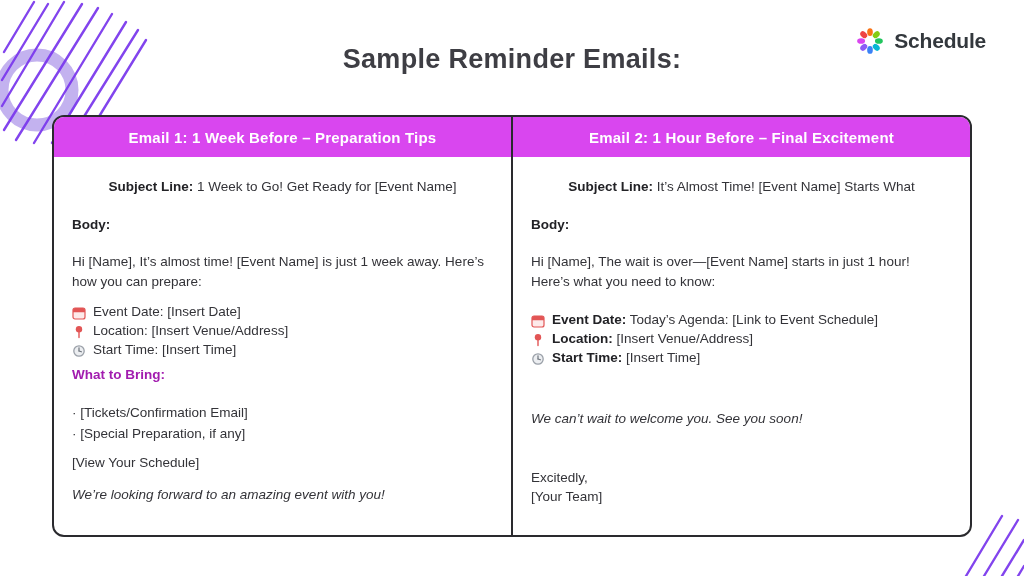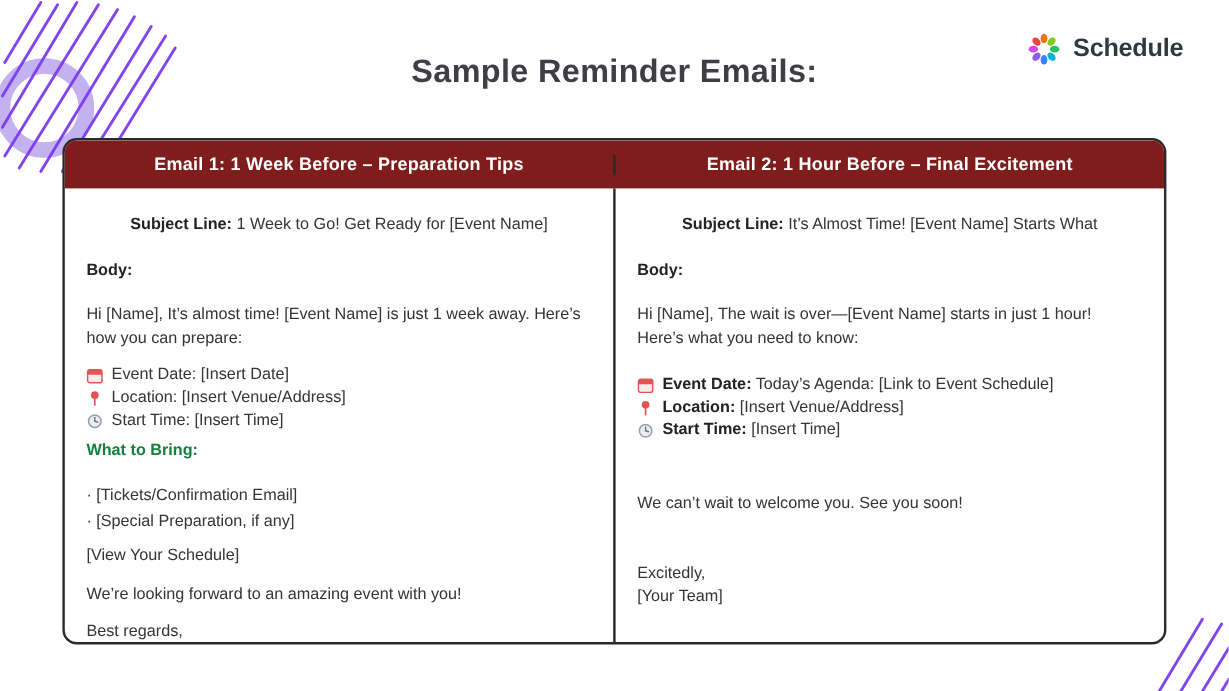--- a/index.html
+++ b/index.html
@@ -18,21 +18,21 @@
     font-size:27px;font-weight:700;color:#3e3e44;letter-spacing:.3px;
   }
   .logo{position:absolute;top:24px;right:38px;display:flex;align-items:center;gap:7px;}
   .logo-text{font-size:21px;font-weight:700;color:#33383d;letter-spacing:-.2px;}
 
   .email-table{
     position:absolute;left:52px;top:115px;width:916px;height:418px;
     border:2px solid #2a2a2e;border-radius:12px;overflow:hidden;
     background:#fff;display:flex;flex-direction:column;
   }
-  .thead{display:flex;flex:0 0 40px;background:#7f1d1d;align-items:center;}
+  .thead{display:flex;flex:0 0 40px;background:#d946ef;}
   .th{
     flex:1;display:flex;align-items:center;justify-content:center;
     color:#ffffff;font-weight:700;font-size:15px;letter-spacing:.2px;
   }
   .th.first{border-right:2px solid #2a2a2e;}
   .tbody{display:flex;flex:1;min-height:0;}
   .cell{
     flex:1;padding:18px 18px 12px 18px;font-size:13.5px;line-height:1.5;
     color:#333338;
   }
@@ -40,24 +40,24 @@
   .b{font-weight:700;color:#222226;}
   .subject{margin:2px 0 18px;text-align:center;}
   .body-label{font-weight:700;color:#222226;margin:0 0 16px;}
   .intro{margin:0 0 12px;max-width:430px;}
   .c2 .intro{margin-bottom:20px;}
   .details{display:flex;flex-direction:column;gap:2px;margin:0 0 6px;}
   .c2 .details{margin:0;text-align:center;}
   .drow{display:flex;align-items:flex-start;gap:7px;line-height:1.25;}
   .drow .ic{flex:0 0 auto;margin-top:2px;}
   .c2 .lbl{font-weight:700;color:#222226;}
-  .bring-label{font-weight:700;color:#15803d;margin:0 0 18px;}
+  .bring-label{font-weight:700;color:#a21caf;margin:0 0 18px;}
   .bring-items{margin:0 0 8px;line-height:1.55;}
   .link-line{margin:0 0 12px;}
-  .closing{margin:0 0 12px;}
+  .closing{margin:0 0 12px;font-style:italic;}
   .c2 .closing{margin:42px 0 0;}
   .signoff{margin:0;line-height:1.4;}
   .c2 .signoff{margin-top:40px;}
 </style>
 </head>
 <body>
 
 <svg class="deco deco-tl" width="170" height="148" viewBox="0 0 170 148">
   <circle cx="37" cy="90" r="35" fill="none" stroke="#b9a5ec" stroke-width="13" opacity="0.85"></circle>
   <g stroke="#7c3aed" stroke-width="2.4" stroke-linecap="round" opacity="0.95">
@@ -138,21 +138,20 @@
         </div>
       </div>
 
       <p class="bring-label">What to Bring:</p>
       <div class="bring-items">
         <div>· [Tickets/Confirmation Email]</div>
         <div>· [Special Preparation, if any]</div>
       </div>
       <p class="link-line">[View Your Schedule]</p>
       <p class="closing">We’re looking forward to an amazing event with you!</p>
-      <p class="signoff"><span>Best regards,</span><br></p>
     </div>
 
     <div class="cell c2">
       <p class="subject"><span class="b">Subject Line:</span><span> It’s Almost Time! [Event Name] Starts What</span></p>
       <p class="body-label">Body:</p>
       <p class="intro">Hi [Name], The wait is over—[Event Name] starts in just 1 hour! Here’s what you need to know:</p>
 
       <div class="details">
         <div class="drow">
           <svg class="ic" width="14" height="14" viewBox="0 0 14 14">

